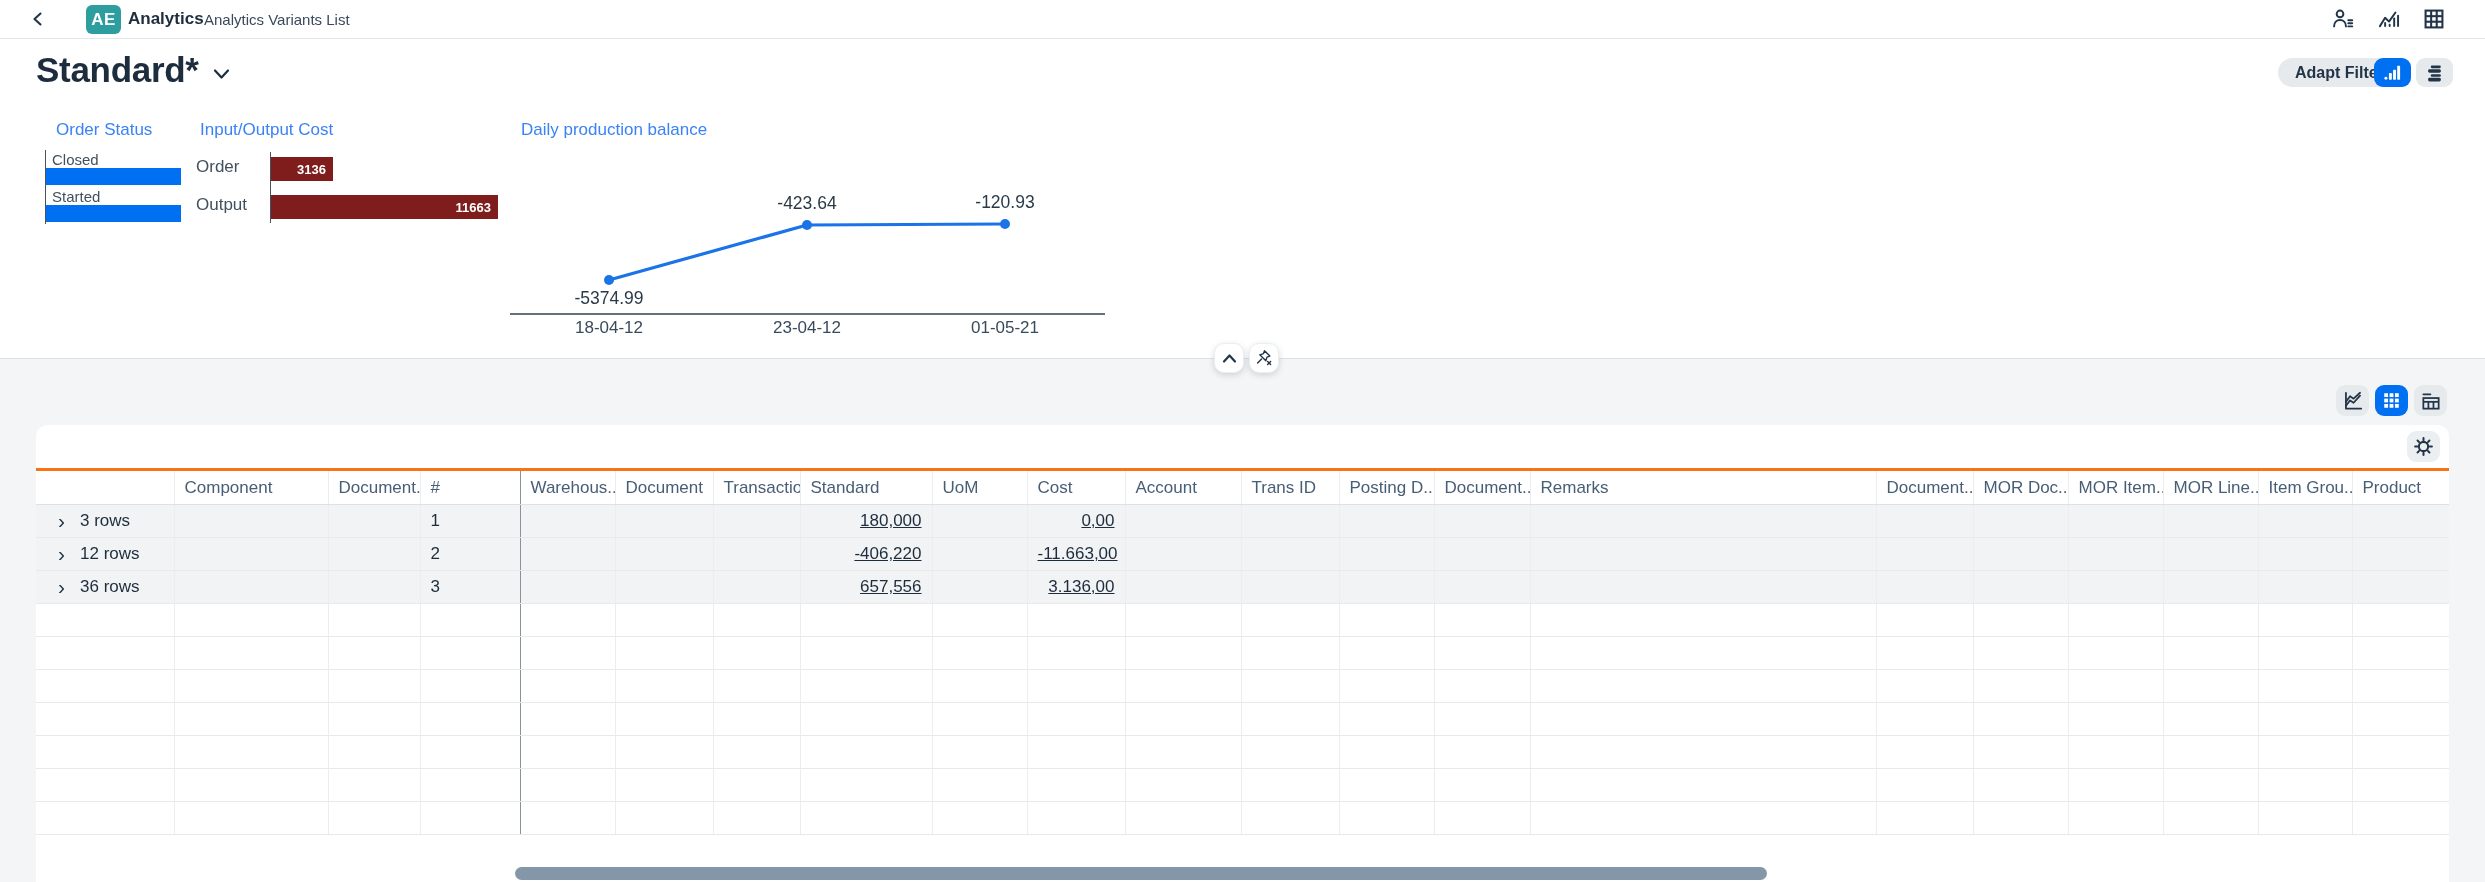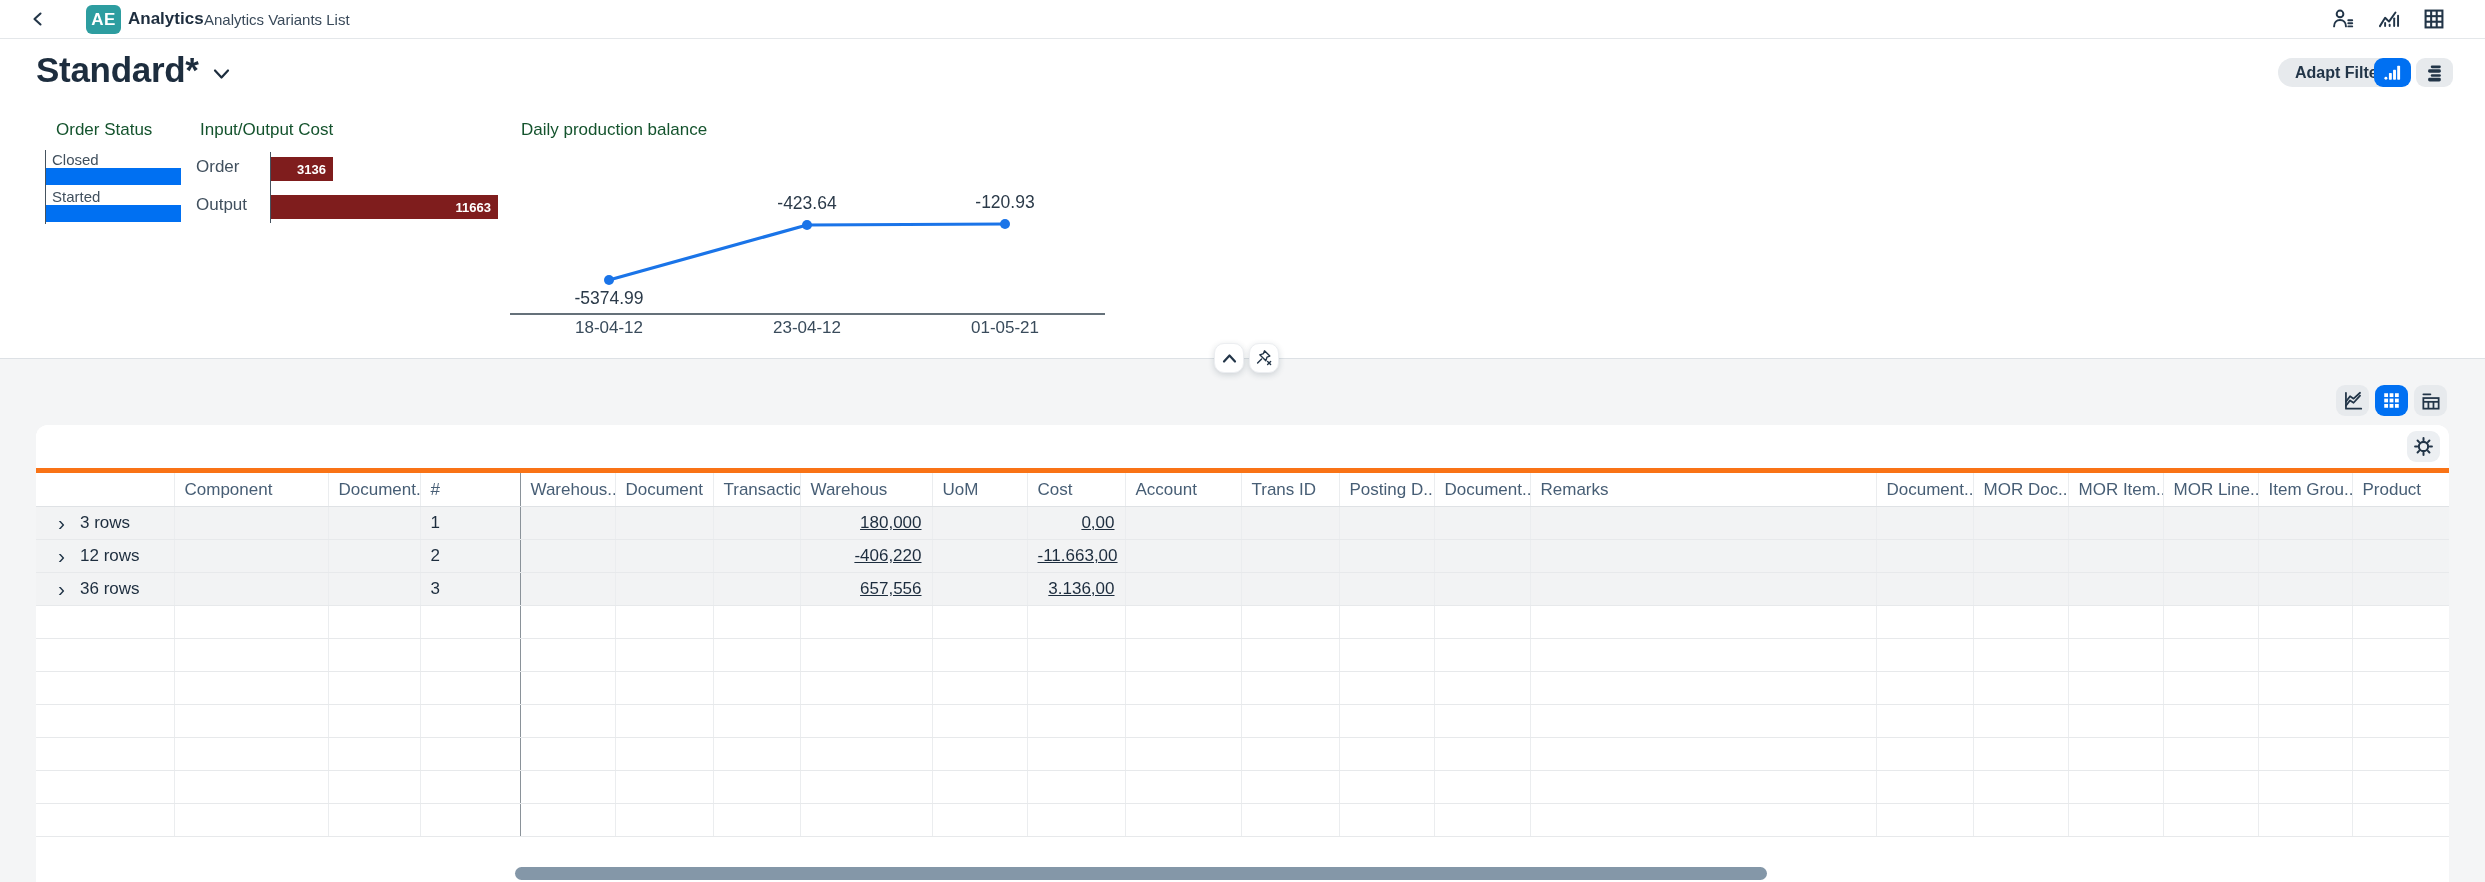--- a/index.html
+++ b/index.html
@@ -18,21 +18,21 @@
   .filter-area{position:absolute;left:0;top:38px;width:2485px;height:320px;background:#fff;border-bottom:1px solid #dde1e5;}
   .variant-title{position:absolute;left:36px;top:12px;display:flex;align-items:center;gap:14px;}
   .variant-title h1{margin:0;font-size:35px;font-weight:800;color:#1d2d3e;letter-spacing:-.3px;}
   .variant-title .chev{margin-top:8px;cursor:pointer;}
   .adapt-filter{position:absolute;left:2278px;top:20px;height:29px;padding:0 17px;border:none;border-radius:15px;background:#e7eaed;color:#223548;font-weight:700;font-size:16px;font-family:inherit;cursor:pointer;}
   .togglebtn{position:absolute;top:20px;width:37px;height:29px;border:none;border-radius:9px;cursor:pointer;display:flex;align-items:center;justify-content:center;padding:0;}
   .togglebtn.blue{left:2374px;background:#0070f2;}
   .togglebtn.gray{left:2416px;background:#e7eaed;}
 
   
-  .chart-title{position:absolute;font-size:17px;color:#14532d;}
+  .chart-title{position:absolute;font-size:17px;color:#3b82f6;}
   .t-os{left:56px;top:82px;}  .t-io{left:200px;top:82px;}  .t-line{left:521px;top:82px;}
 
   .os-chart{position:absolute;left:45px;top:112px;width:140px;border-left:1px solid #46535f;padding:2px 0 2px 0;}
   .os-label{margin-left:6px;font-size:15px;color:#41505e;height:16px;line-height:15px;}
   .os-bar{width:135px;height:17px;background:#0070f2;margin-bottom:4px;}
 
   .io-labels{position:absolute;left:196px;top:112px;width:70px;}
   .io-label{font-size:17px;color:#41505e;height:24px;line-height:24px;}
   .io-label.first{margin-top:5px;margin-bottom:14px;}
   .io-chart{position:absolute;left:270px;top:114px;width:240px;border-left:1px solid #46535f;padding:5px 0 4px 0;}
@@ -49,21 +49,21 @@
   
   .view-switch{position:absolute;top:385px;width:33px;height:31px;border:none;border-radius:9px;cursor:pointer;display:flex;align-items:center;justify-content:center;padding:0;background:#e7eaed;}
   .view-switch.active{background:#0070f2;}
   .vs-1{left:2336px;} .vs-2{left:2375px;} .vs-3{left:2414px;}
 
   .card{position:absolute;left:36px;top:425px;width:2413px;height:457px;background:#fff;border-radius:12px 12px 0 0;overflow:hidden;}
   .card-toolbar{position:relative;height:43px;background:#fff;}
   .gear-btn{position:absolute;right:9px;top:6px;width:33px;height:31px;border:none;border-radius:9px;background:#eceff2;cursor:pointer;display:flex;align-items:center;justify-content:center;padding:0;}
 
   table.items{border-collapse:collapse;table-layout:fixed;width:2413px;font-size:17px;color:#1d2d3e;}
-  .items th{font-weight:400;color:#475e75;text-align:left;height:33px;padding:0 10px;border-top:5px solid #f97316;border-bottom:1px solid #dfe2e5;border-right:1px solid #ebedef;overflow:hidden;white-space:nowrap;background:#fff;cursor:pointer;}
+  .items th{font-weight:400;color:#475e75;text-align:left;height:33px;padding:0 10px;border-top:3px solid #f97316;border-bottom:1px solid #dfe2e5;border-right:1px solid #ebedef;overflow:hidden;white-space:nowrap;background:#fff;cursor:pointer;}
   .items td{height:32px;padding:0 10px;border-bottom:1px solid #e7e9eb;border-right:1px solid #ebedef;overflow:hidden;white-space:nowrap;}
   .items th:nth-child(4),.items td:nth-child(4){border-right:1px solid #8a9299;}
   .items th:last-child,.items td:last-child{border-right:none;}
   tr.group-row td{background:#f2f3f4;}
   tr.group-row{cursor:pointer;}
   td.c-first{padding-left:22px;}
   .expand{display:inline-block;color:#223548;font-size:21px;line-height:14px;vertical-align:-2px;margin-right:15px;cursor:pointer;font-weight:400;}
   td.num{text-align:right;text-decoration:underline;}
   tr.total-row td{border-top:3px solid #9aa0a5;background:#fff;}
   td.total-label{padding-left:64px;font-weight:700;font-size:18px;color:#1d2d3e;}
@@ -289,21 +289,21 @@
       </colgroup>
       <thead>
         <tr>
           <th></th>
           <th>Component</th>
           <th>Document...</th>
           <th>#</th>
           <th>Warehous...</th>
           <th>Document</th>
           <th>Transactio...</th>
-          <th>Warehous</th>
+          <th>Standard</th>
           <th>UoM</th>
           <th>Cost</th>
           <th>Account</th>
           <th>Trans ID</th>
           <th>Posting D...</th>
           <th>Document...</th>
           <th>Remarks</th>
           <th>Document...</th>
           <th>MOR Doc...</th>
           <th>MOR Item...</th>

